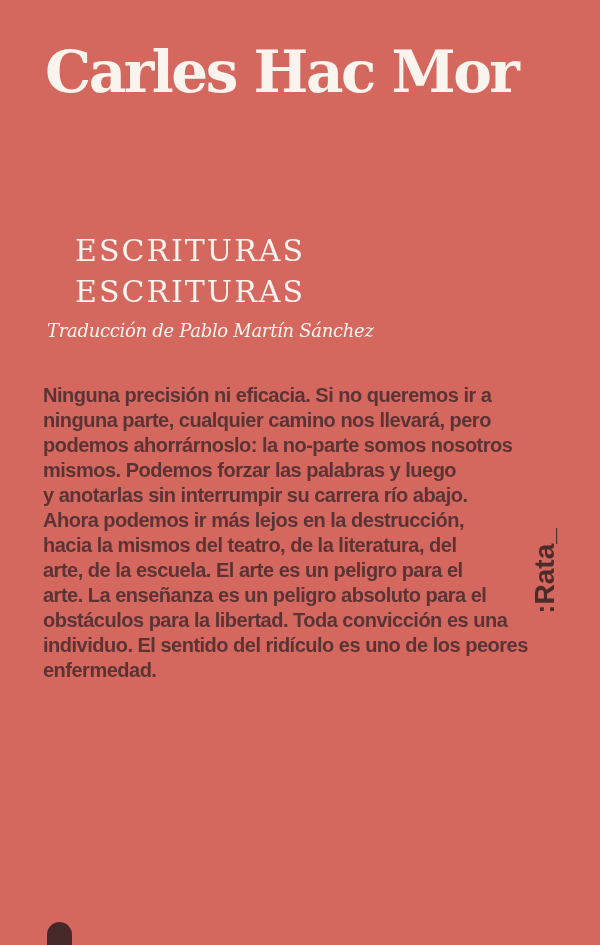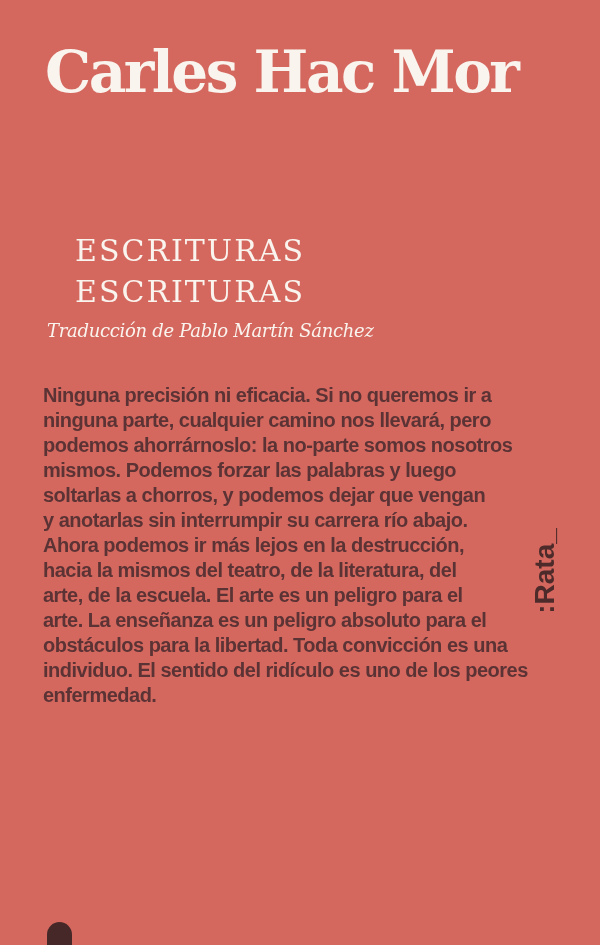--- a/index.html
+++ b/index.html
@@ -103,21 +103,20 @@
     <div>ESCRITURAS</div>
   </div>
 
   <div class="credit">Traducción de Pablo Martín Sánchez</div>
 
   <div class="blurb">
     <div>Ninguna precisión ni eficacia. Si no queremos ir a</div>
     <div>ninguna parte, cualquier camino nos llevará, pero</div>
     <div>podemos ahorrárnoslo: la no-parte somos nosotros</div>
     <div>mismos. Podemos forzar las palabras y luego</div>
-    <div>soltarlas a chorros, y podemos dejar que vengan</div>
     <div>y anotarlas sin interrumpir su carrera río abajo.</div>
     <div>Ahora podemos ir más lejos en la destrucción,</div>
     <div>hacia la mismos del teatro, de la literatura, del</div>
     <div>arte, de la escuela. El arte es un peligro para el</div>
     <div>arte. La enseñanza es un peligro absoluto para el</div>
     <div>obstáculos para la libertad. Toda convicción es una</div>
     <div>individuo. El sentido del ridículo es uno de los peores</div>
     <div>enfermedad.</div>
   </div>
 

